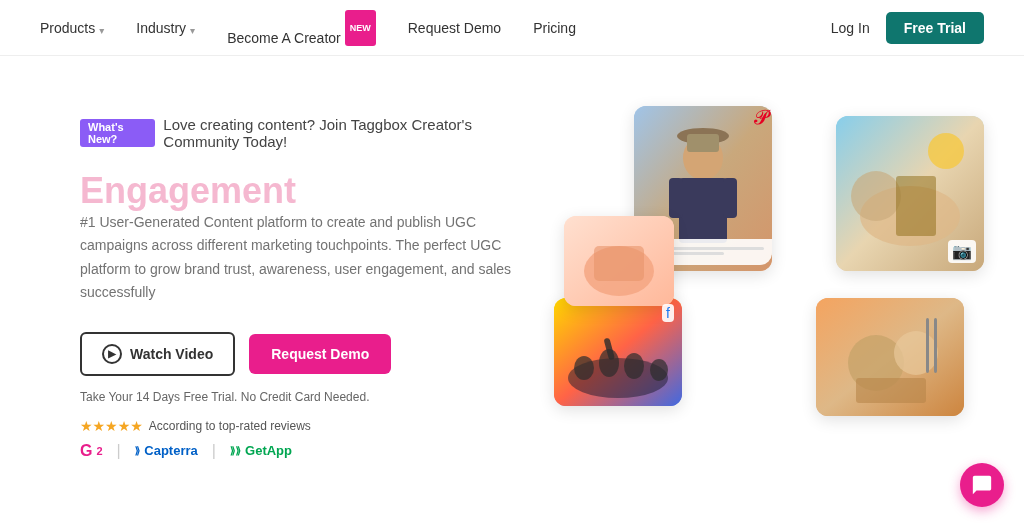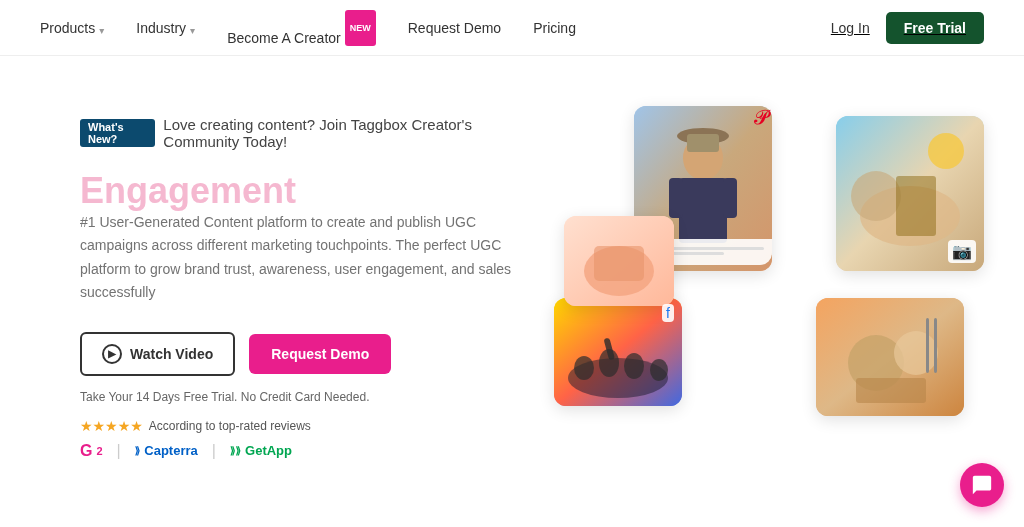--- a/index.html
+++ b/index.html
@@ -18,36 +18,36 @@
       border-radius: 50%; display: flex; align-items: center; justify-content: center;
       color: #fff; font-size: 14px; font-weight: bold;
     }
     .logo-text { font-size: 22px; font-weight: 700; color: #e91e8c; font-family: Georgia, serif; }
     .nav-links { display: flex; align-items: center; gap: 32px; }
     .nav-link { text-decoration: none; color: #333; font-size: 14px; font-weight: 500; display: flex; align-items: flex-end; gap: 4px; }
     .new-badge {
       background: #e91e8c; color: #fff; font-size: 9px; font-weight: 700;
       padding: 13px 5px; border-radius: 3px; text-transform: uppercase;
     }
-    .nav-actions { display: flex; align-items: center; gap: 16px; text-decoration: underline; }
+    .nav-actions { display: flex; align-items: center; gap: 16px; }
     .login-btn { text-decoration: none; color: #333; font-size: 14px; font-weight: 500; }
     .free-trial-btn {
-      background: #14532d; color: #fff; border: none; padding: 8px 18px;
+      background: #0f766e; color: #fff; border: none; padding: 8px 18px;
       border-radius: 5px; font-size: 14px; font-weight: 600; cursor: pointer;
     }
 
     
     .hero {
       display: flex; align-items: flex-start; justify-content: space-between;
       padding: 50px 40px 40px 80px; min-height: 360px; overflow: hidden;
     }
     .hero-left { max-width: 500px; padding-top: 10px; }
     .whats-new-bar { display: flex; align-items: center; gap: 8px; margin-bottom: 20px; }
     .whats-new-badge {
-      background: #0c4a6e; color: #fff; font-size: 11px; font-weight: 700;
+      background: #8b5cf6; color: #fff; font-size: 11px; font-weight: 700;
       padding: 2px 8px; border-radius: 3px;
     }
     .whats-new-text { font-size: 15px; color: #444; }
     .hero-heading { font-size: 46px; font-weight: 800; color: #111; line-height: 1.15; margin-bottom: 6px; }
     .hero-subheading { font-size: 36px; font-weight: 800; color: #f5b8d0; line-height: 1.15; margin-bottom: 0; }
     .hero-desc { font-size: 14px; color: #737373; line-height: 1.65; max-width: 440px; margin-bottom: 28px; }
     .hero-buttons { display: flex; align-items: center; gap: 14px; margin-bottom: 14px; }
     .watch-video-btn {
       display: flex; align-items: center; gap: 8px;
       border: 2px solid #333; background: #fff; color: #333;

